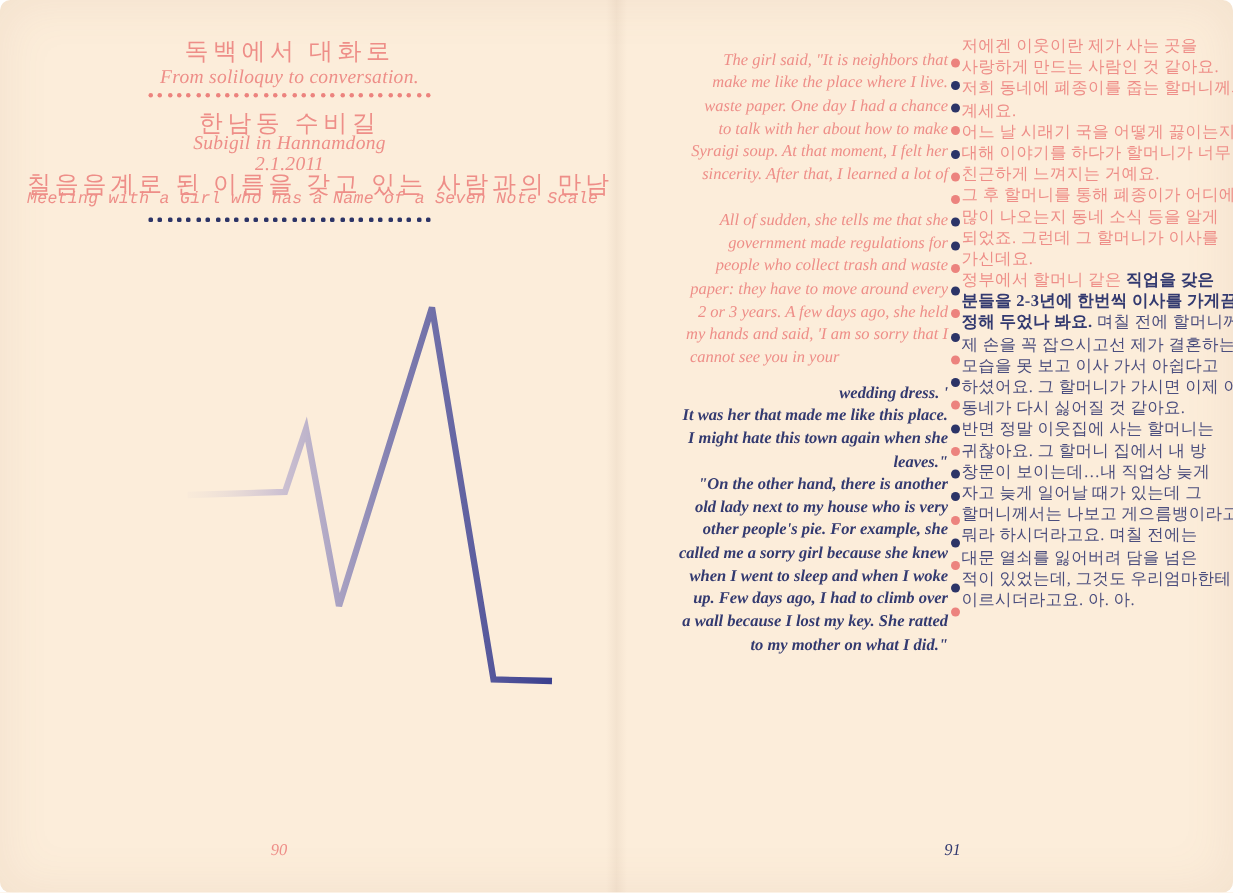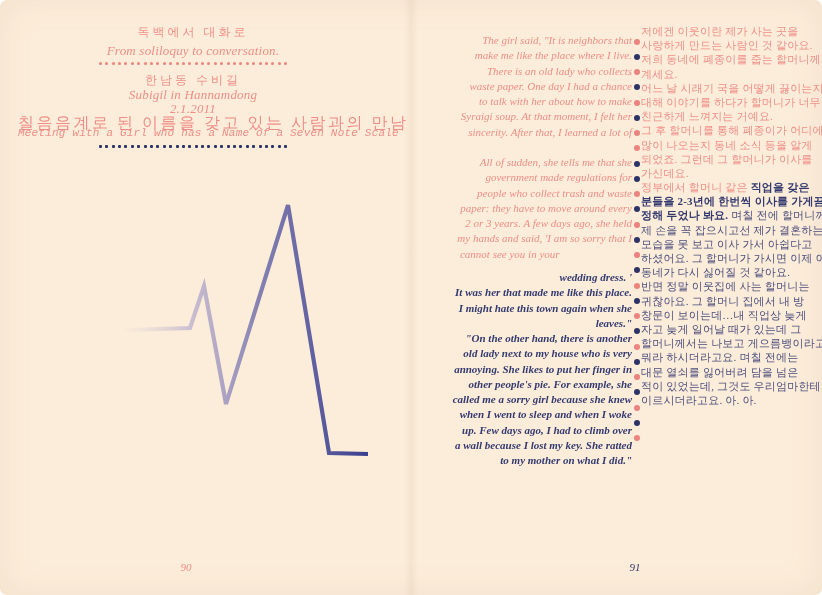--- a/index.html
+++ b/index.html
@@ -20,21 +20,21 @@
     position:absolute;left:404px;top:0;width:14px;height:595px;
     background:linear-gradient(90deg,rgba(170,140,115,0) 0%,rgba(170,140,115,0.10) 50%,rgba(170,140,115,0) 100%);
   }
   .page{position:absolute;top:0;height:595px;width:411px;}
   .page.left{left:0;}
   .page.right{left:411px;}
 
   
   .lp-header{position:absolute;left:18px;top:24px;width:350px;text-align:center;}
   .lp-header .row{position:absolute;left:0;right:0;white-space:nowrap;}
-  .ko{color:var(--pink);font-size:12px;letter-spacing:3px;}
+  .ko{color:var(--pink);font-size:16px;letter-spacing:3px;}
   .ko.small{font-size:16px;letter-spacing:2.5px;}
   .en-it{color:var(--pink);font-style:italic;font-size:13px;letter-spacing:0.2px;}
   .en-it.small{font-size:11px;font-family:Liberation Mono, monospace;}
   .r1{top:0;} .r2{top:19px;} .r3{top:37px;} .r4{top:48px;} .r5{top:63px;}
   .r6{top:77px;} .r7{top:89px;} .r8{top:103px;} .r9{top:120px;}
 
   .dotrow{display:flex;justify-content:center;gap:3.4px;align-items:center;height:4px;}
   .dotrow .ddot{width:3px;height:3px;border-radius:50%;display:inline-block;}
   .dotrow.pink .ddot{background:var(--dot-pink);}
   .dotrow.navy .ddot{background:var(--dot-navy);border-radius:1px;}
@@ -164,24 +164,20 @@
     <div class="ecol" id="english-col">
         <div class="eline">
           <span class="seg-regular">The girl said, "It is neighbors that</span>
           <span class="dot pink"></span>
         </div>
         <div class="eline">
           <span class="seg-regular">make me like the place where I live.</span>
           <span class="dot navy"></span>
         </div>
         <div class="eline">
-          <span class="seg-regular">There is an old lady who collects</span>
-          <span class="dot pink"></span>
-        </div>
-        <div class="eline">
           <span class="seg-regular">waste paper. One day I had a chance</span>
           <span class="dot navy"></span>
         </div>
         <div class="eline">
           <span class="seg-regular">to talk with her about how to make</span>
           <span class="dot pink"></span>
         </div>
         <div class="eline">
           <span class="seg-regular">Syraigi soup. At that moment, I felt her</span>
           <span class="dot navy"></span>
@@ -234,24 +230,20 @@
           <span class="seg-emphasis">leaves."</span>
           <span class="dot navy"></span>
         </div>
         <div class="eline">
           <span class="seg-emphasis">"On the other hand, there is another</span>
           <span class="dot pink"></span>
         </div>
         <div class="eline">
           <span class="seg-emphasis">old lady next to my house who is very</span>
           <span class="dot navy"></span>
-        </div>
-        <div class="eline">
-          <span class="seg-emphasis">annoying. She likes to put her finger in</span>
-          <span class="dot pink"></span>
         </div>
         <div class="eline">
           <span class="seg-emphasis">other people's pie. For example, she</span>
           <span class="dot navy"></span>
         </div>
         <div class="eline">
           <span class="seg-emphasis">called me a sorry girl because she knew</span>
           <span class="dot pink"></span>
         </div>
         <div class="eline">

